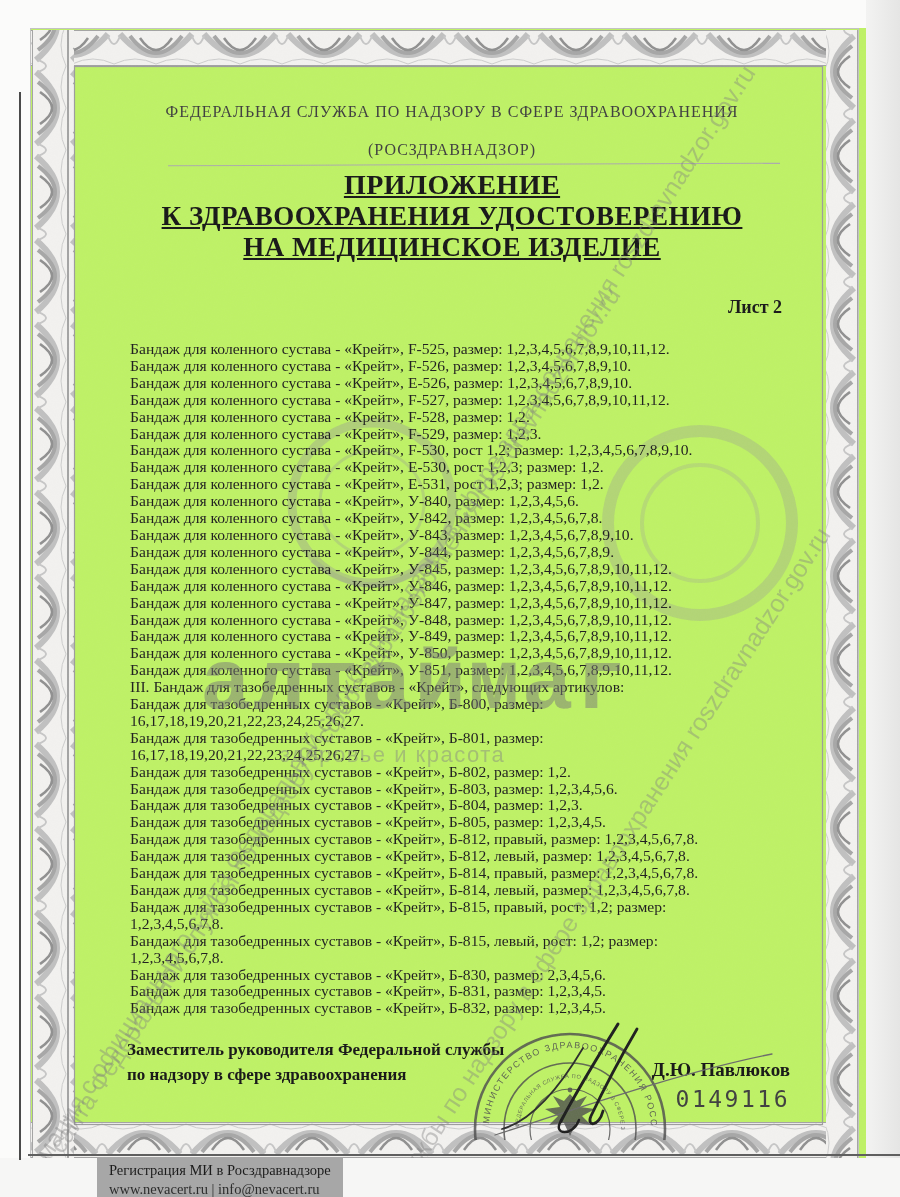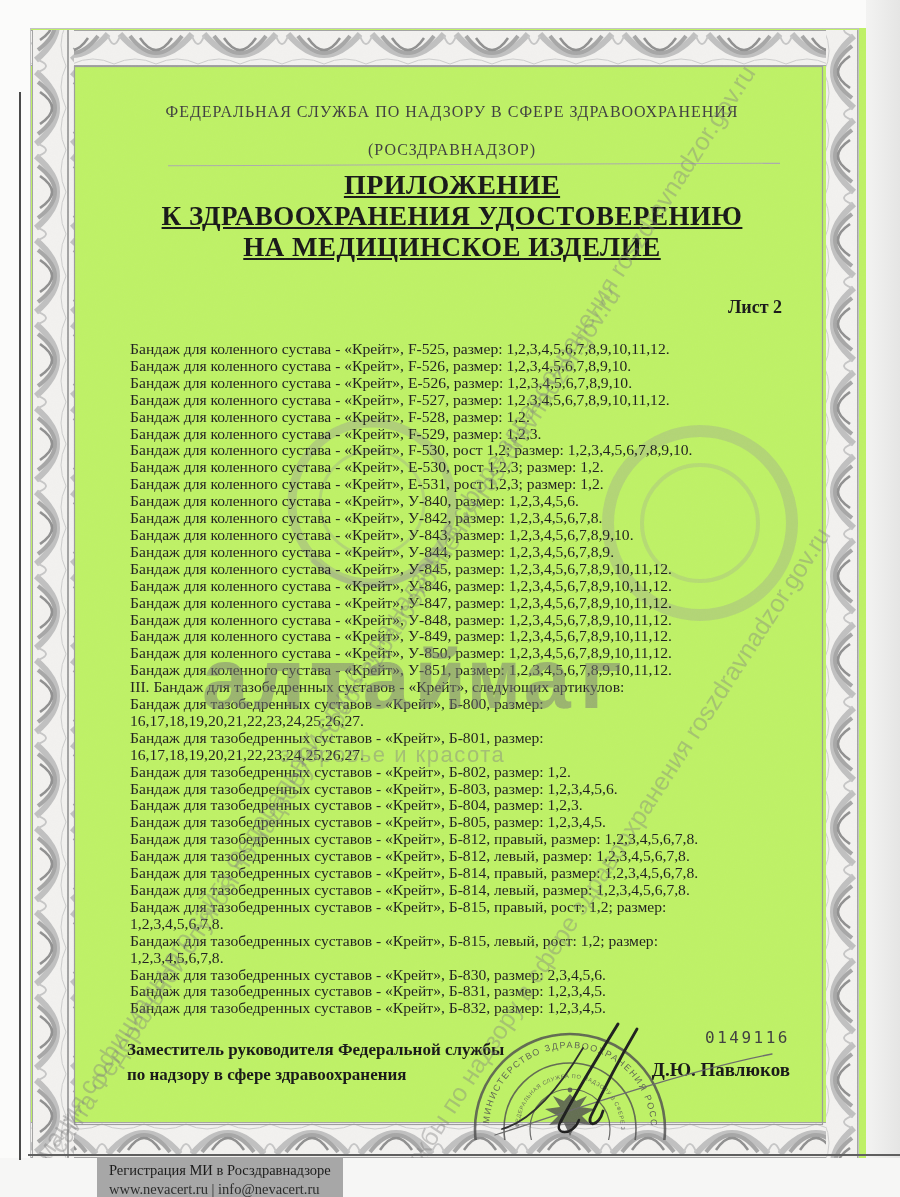--- a/index.html
+++ b/index.html
@@ -31,22 +31,22 @@
   .t3{top:232px;font-size:27px;}
   .meta{position:absolute;left:102px;top:268px;width:700px;text-align:center;font-weight:bold;font-size:19.5px;color:#141414;}
   .meta .gap{display:inline-block;width:46px;}
   .sheet{position:absolute;left:102px;top:297px;width:680px;text-align:right;font-weight:bold;font-size:18px;color:#161616;}
   
   .list{position:absolute;left:130px;top:341px;font-size:15.6px;line-height:16.9px;white-space:nowrap;color:#1c1c1c;}
   
   .sig{position:absolute;left:127px;font-weight:bold;font-size:17px;color:#141414;}
   .sig1{top:1040px;} .sig2{top:1065px;}
   .sig-name{position:absolute;left:560px;top:1059px;width:230px;text-align:right;font-weight:bold;font-size:19px;color:#141414;}
-  .serial{position:absolute;left:557px;top:1028px;width:233px;text-align:right;
-          font-family:"DejaVu Sans Mono",monospace;font-size:16px;letter-spacing:2.5px;color:#3d3d3d;}
+  .serial{position:absolute;left:557px;top:1086px;width:233px;text-align:right;
+          font-family:"DejaVu Sans Mono",monospace;font-size:23px;letter-spacing:2.5px;color:#3d3d3d;}
   
   .wm-diag{white-space:nowrap;font-family:"Liberation Sans",sans-serif;font-size:25px;
            color:rgba(125,125,125,.40);transform:rotate(-57deg);transform-origin:0 0;}
   .wm-brand{left:200px;top:636px;font-family:Liberation Mono, monospace;font-weight:bold;
             font-size:86px;letter-spacing:2px;color:rgba(118,118,118,.50);}
   .wm-tagline{left:280px;top:742px;font-family:"Liberation Sans",sans-serif;font-size:22px;
               letter-spacing:1.5px;color:rgba(128,128,128,.45);}
   
   .caption{position:absolute;left:97px;top:1157px;z-index:9;background:#a7a7a7;
            padding:4px 12px 6px 12px;font-size:14.5px;line-height:1.32;}

